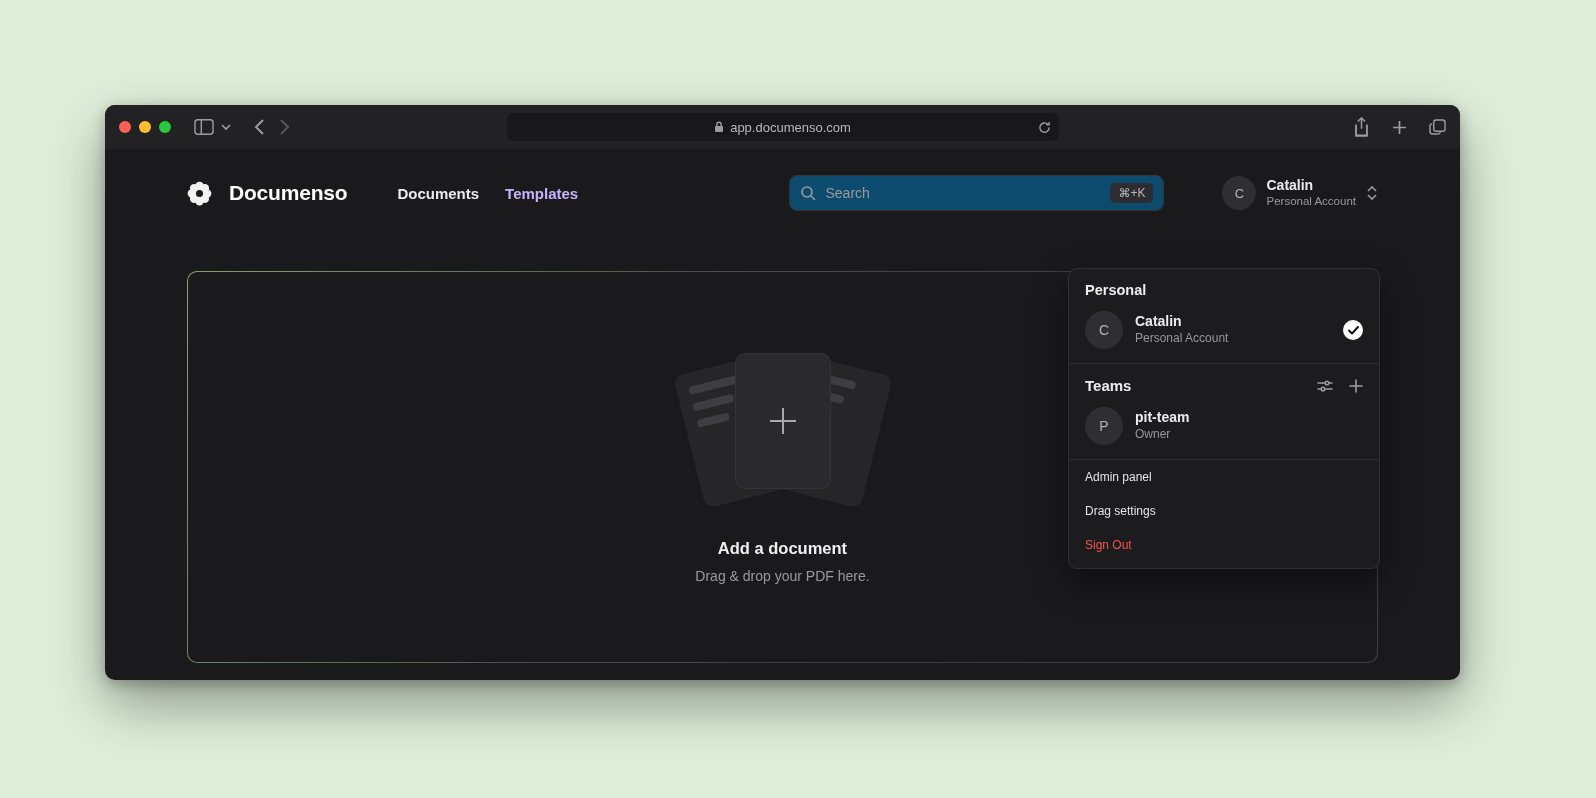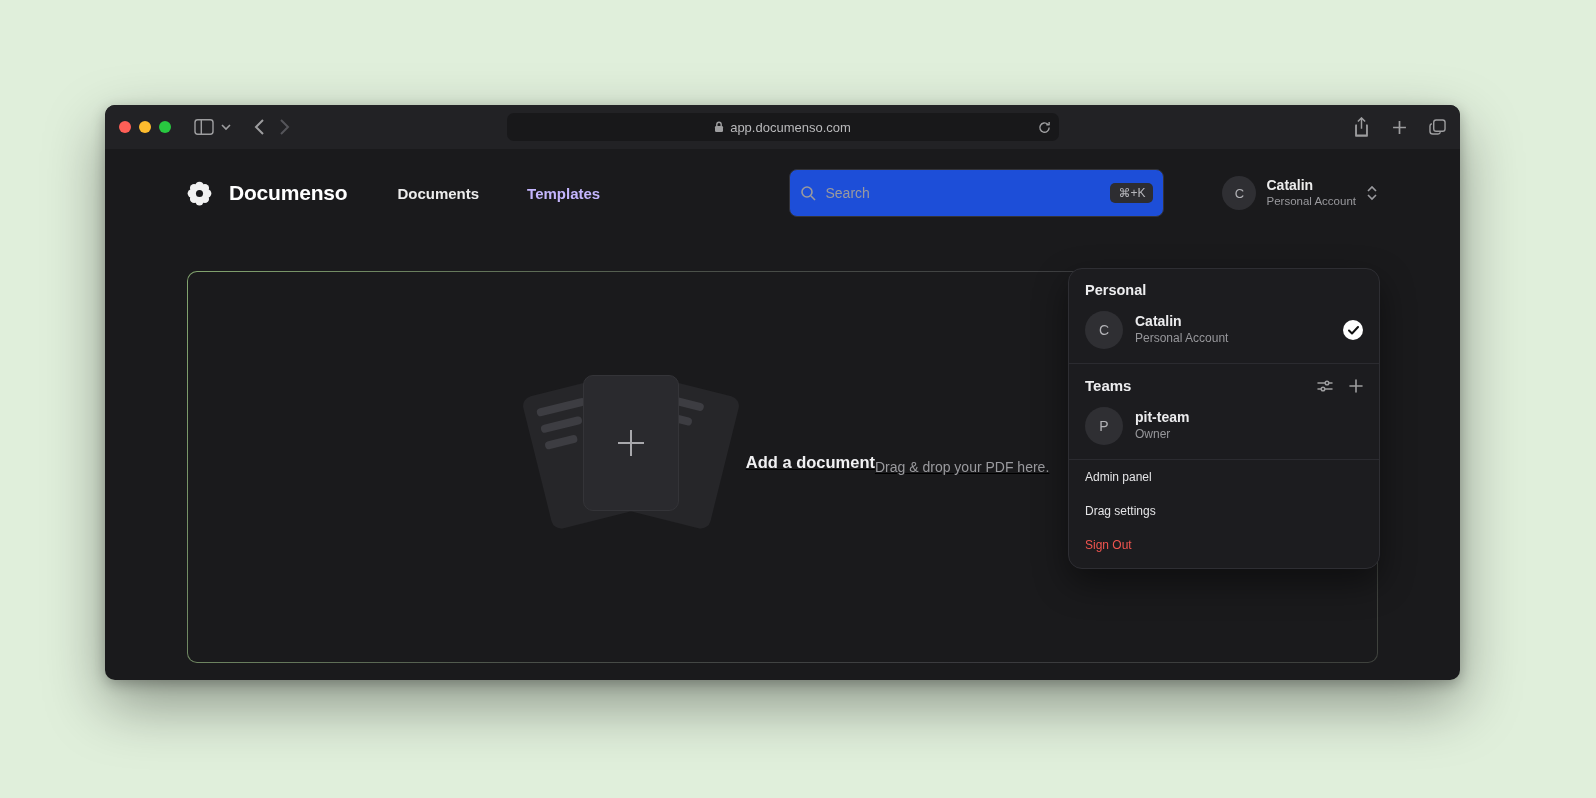--- a/index.html
+++ b/index.html
@@ -29,26 +29,26 @@
     color:#b9b9bb; font-size:13px;
   }
   .urlbar .refresh { position:absolute; right:8px; color:#9d9d9f; }
   .tb-right { margin-left:auto; display:flex; gap:22px; align-items:center; }
 
   
   .app { position:relative; height:531px; }
   .app-header { display:flex; align-items:center; height:88px; padding:0 82px; }
   .brand { display:flex; align-items:center; gap:17px; }
   .brand-name { color:#fff; font-size:21px; font-weight:700; letter-spacing:-.2px; }
-  .nav { display:flex; gap:48px; margin-left:50px; }
+  .nav { display:flex; gap:26px; margin-left:50px; }
   .nav a { text-decoration:none; font-size:15px; font-weight:600; }
   .nav a.active { color:#ececec; }
   .nav a.inactive { color:#c4b5fd; }
   .searchbox {
-    margin-left:auto; width:375px; height:48px; background:#1d4ed8;
+    margin-left:auto; width:375px; height:36px; background:#0c4a6e;
     border:1px solid #333338; border-radius:8px; display:flex; align-items:center;
     gap:9px; padding:0 10px;
   }
   .searchbox input {
     flex:1; background:transparent; border:none; outline:none;
     color:#d5d5d7; font-size:14px; font-family:"Liberation Sans", sans-serif;
   }
   .searchbox input::placeholder { color:#9a9a9e; }
   .kbd {
     background:#2d2d31; border-radius:5px; padding:3px 8px;
@@ -60,21 +60,21 @@
     display:flex; align-items:center; justify-content:center; font-size:13px;
   }
   .avatar.sz34 { width:34px; height:34px; }
   .avatar.sz38 { width:38px; height:38px; font-size:14px; }
   .acct-name { color:#ececec; font-size:14px; font-weight:700; line-height:1.2; }
   .acct-sub { color:#99999d; font-size:11.5px; line-height:1.3; }
 
   
   .menu {
     position:absolute; top:119px; right:80px; width:312px; z-index:20;
-    background:#1c1c1f; border:1px solid #2e2e33; border-radius:14px;
+    background:#1c1c1f; border:1px solid #2e2e33; border-radius:9px;
     box-shadow:0 14px 34px rgba(0,0,0,.45); padding-bottom:6px;
   }
   .menu-label { padding:13px 16px 9px; font-size:14.5px; font-weight:700; color:#ededef; }
   .menu-row { display:flex; align-items:center; gap:12px; padding:4px 16px 14px; cursor:pointer; }
   .menu-row .nm { color:#ececee; font-size:14px; font-weight:600; line-height:1.25; }
   .menu-row .sb { color:#97979b; font-size:12px; line-height:1.3; }
   .check {
     margin-left:auto; width:20px; height:20px; border-radius:50%; background:#fff;
     display:flex; align-items:center; justify-content:center;
   }
@@ -85,23 +85,22 @@
   .menu-item { padding:10px 16px; font-size:12px; color:#e4e4e6; cursor:pointer; }
   .menu-item.danger { color:#f0544f; }
 
   
   .dropzone-border {
     margin:34px 82px 0; height:392px; border-radius:10px; padding:1px;
     background:linear-gradient(115deg,#83a56f 0%,#4a4f49 38%,#3a3a3e 70%,#3f423d 100%);
   }
   .dropzone {
     width:100%; height:100%; border-radius:9px; background:#1a1a1c;
-    display:flex; flex-direction:row; align-items:center; justify-content:center;
+    display:flex; flex-direction:column; align-items:center; justify-content:center;
     cursor:pointer;
-    text-decoration:underline;
   }
   .cards { position:relative; width:230px; height:158px; margin-bottom:30px; }
   .card {
     position:absolute; width:96px; height:136px; border-radius:10px;
     background:#262629; padding:14px 12px;
   }
   .card.left  { left:20px; top:12px; transform:rotate(-14deg); }
   .card.right { right:20px; top:12px; transform:rotate(14deg); }
   .card.center {
     left:50%; top:2px; transform:translateX(-50%);

